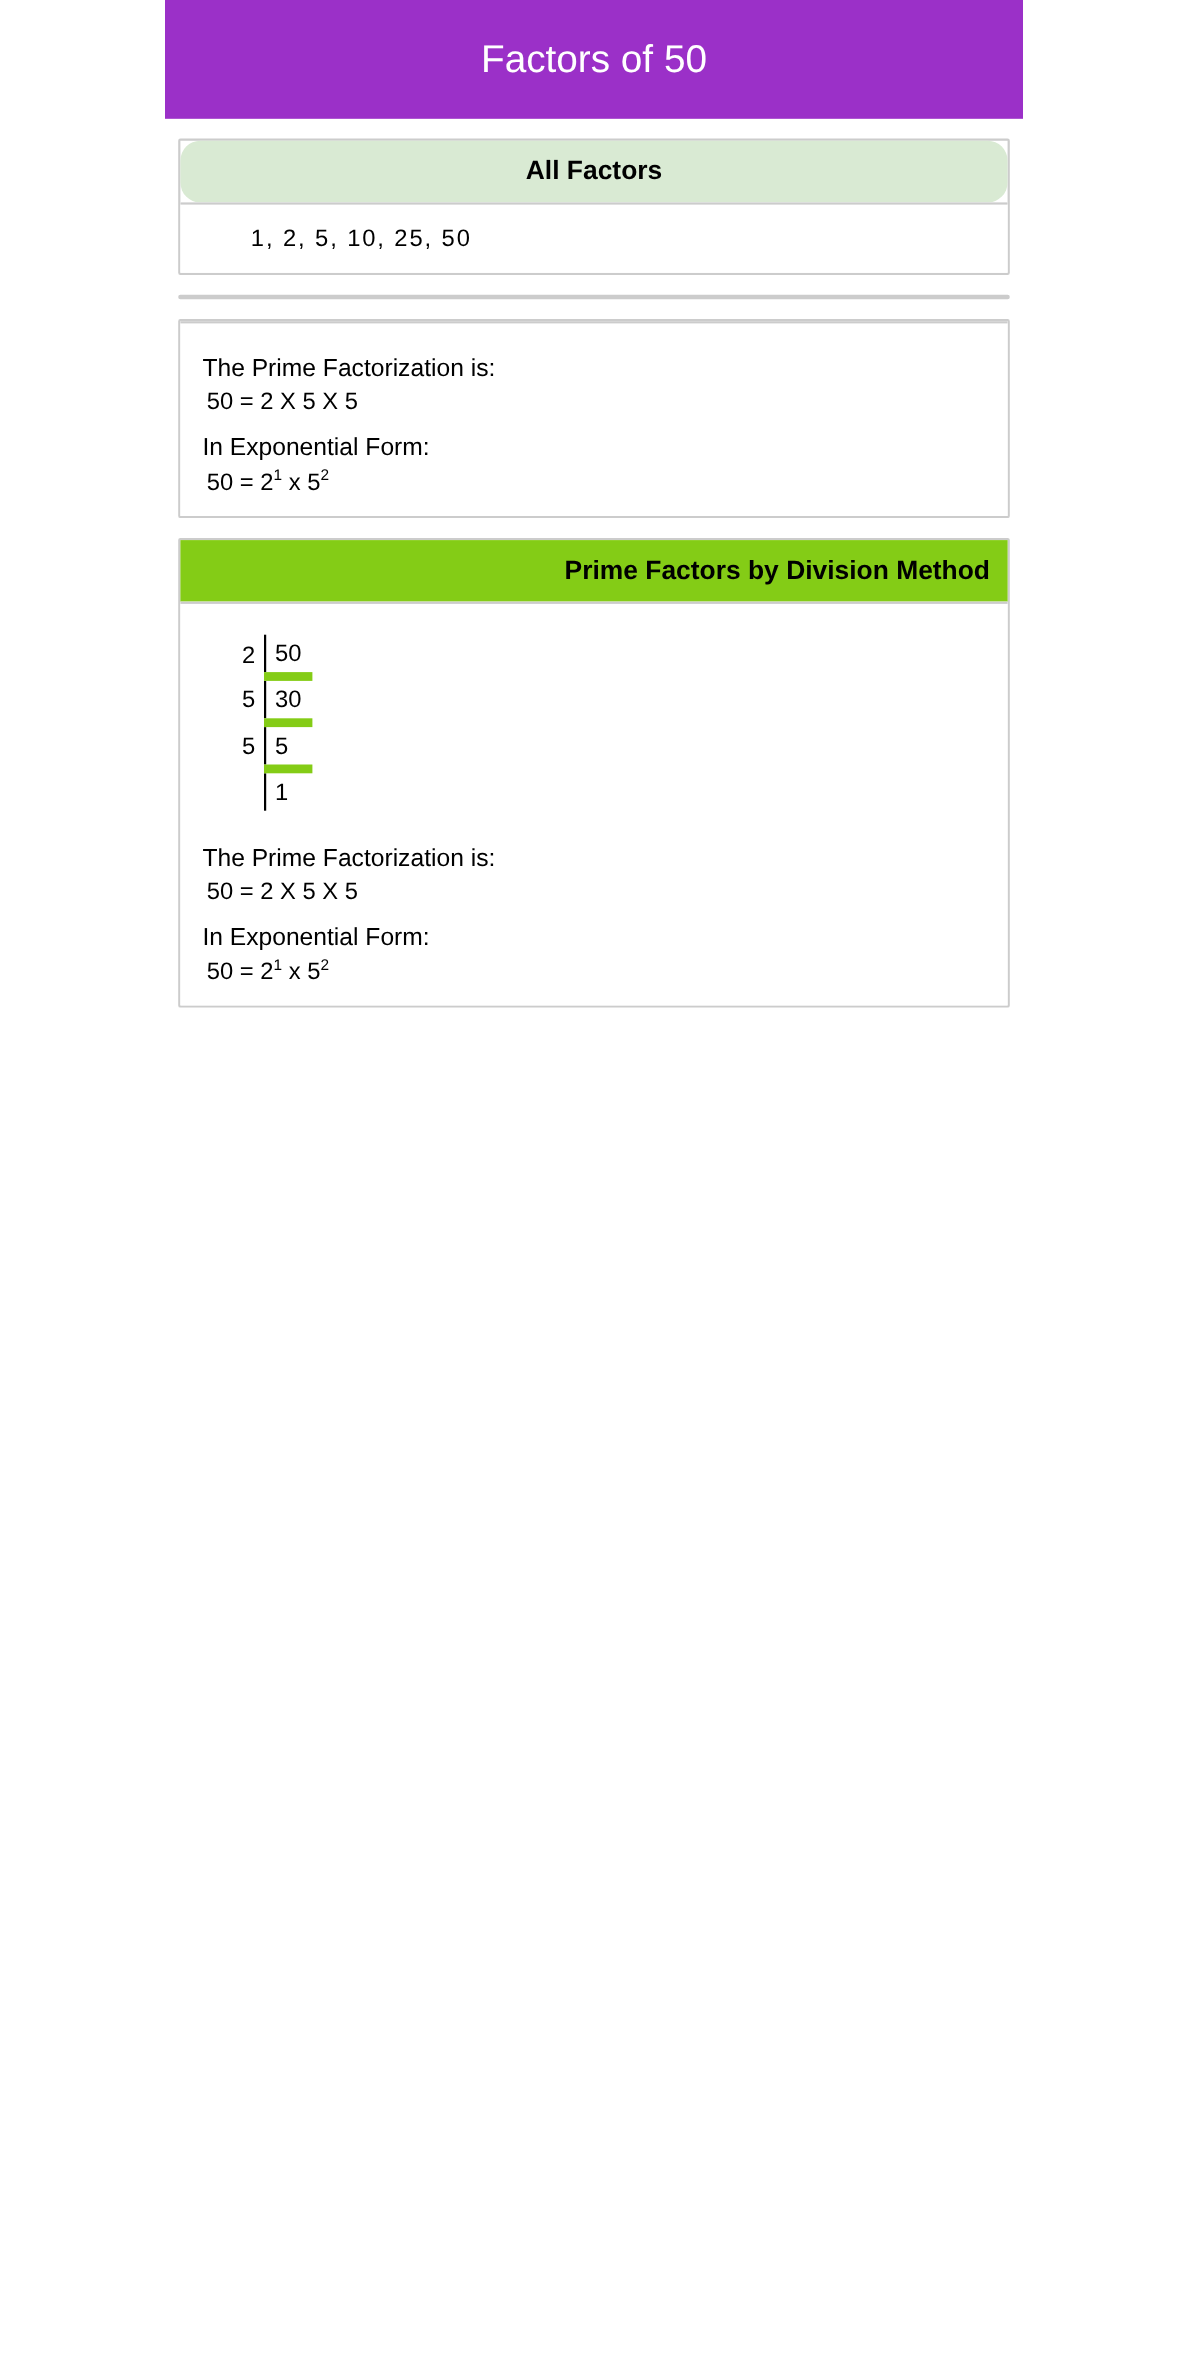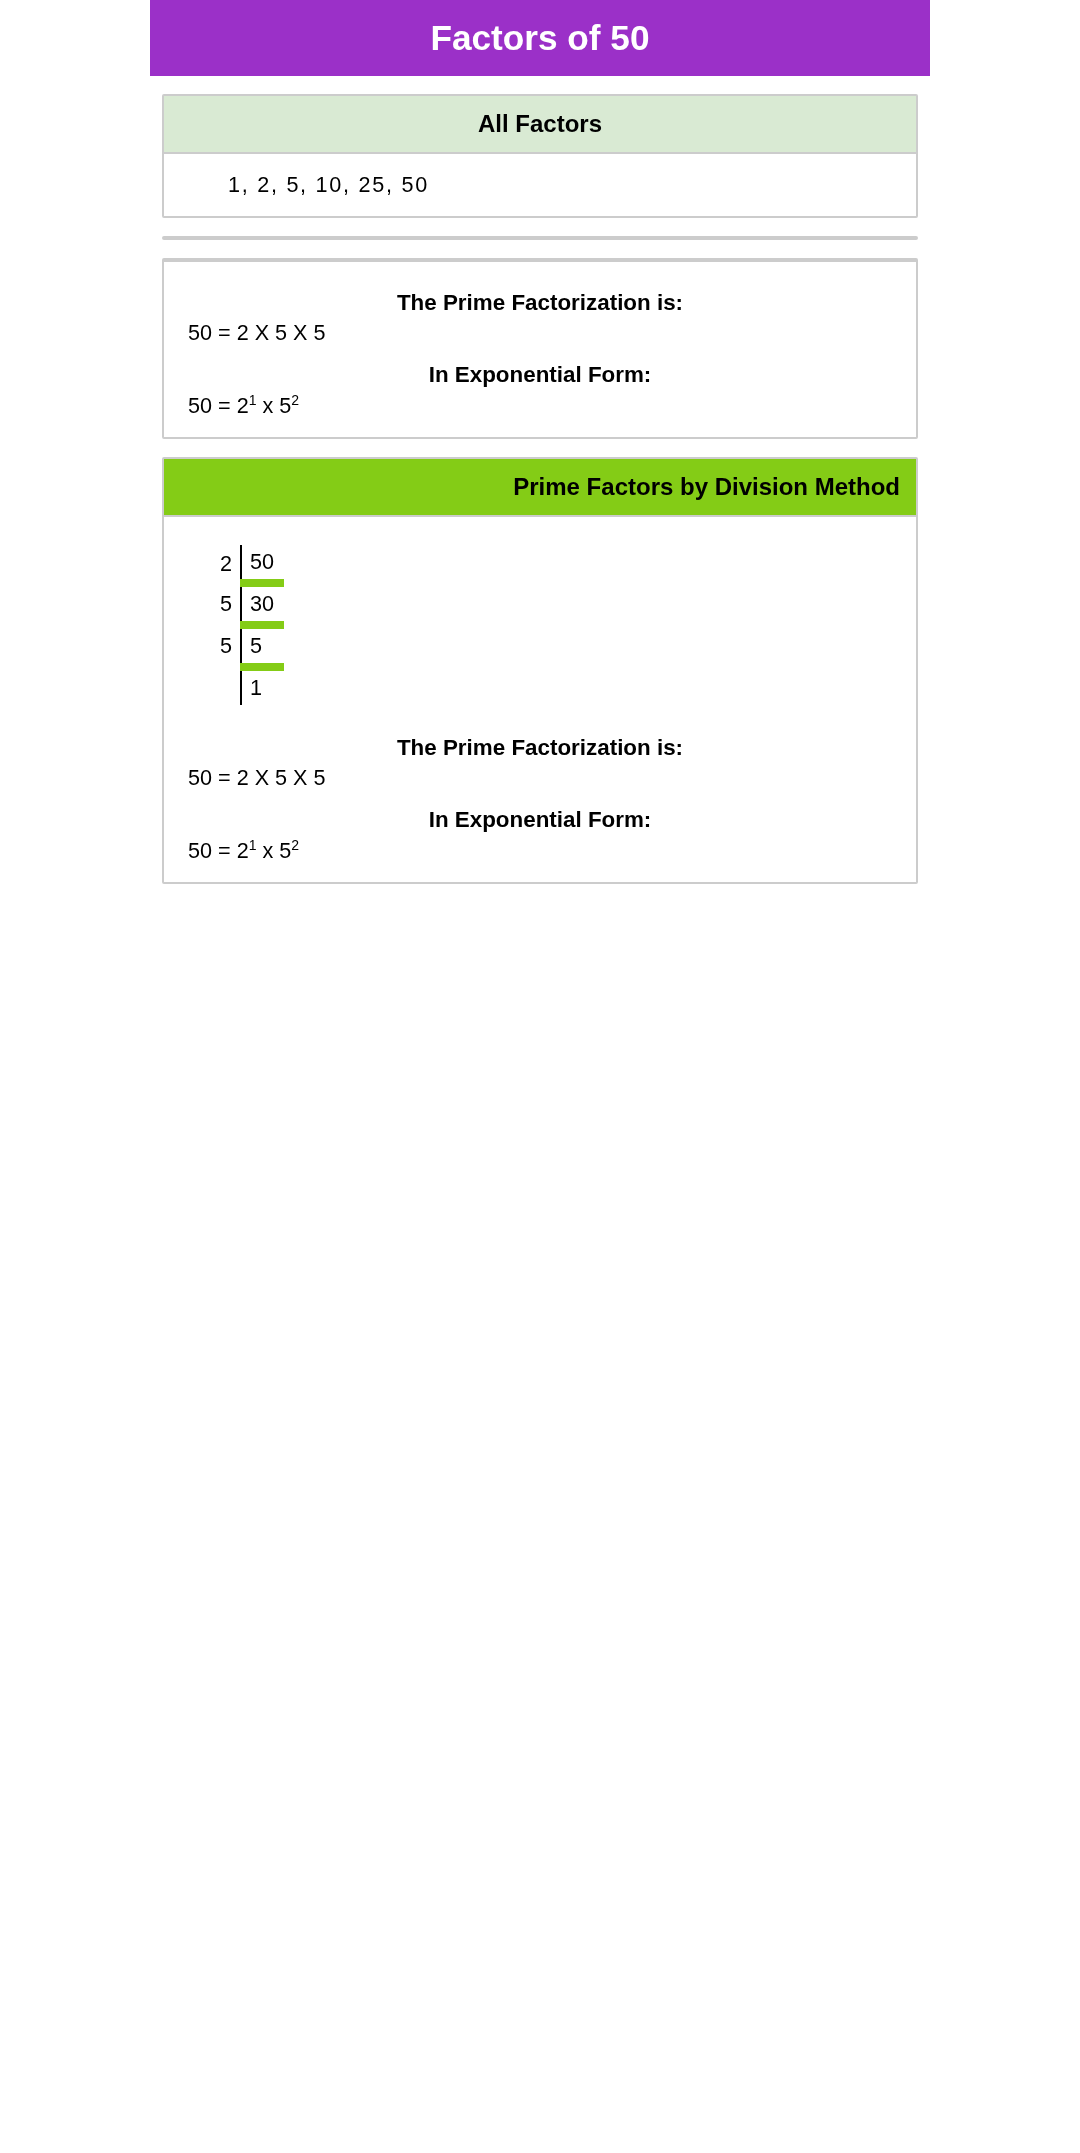--- a/index.html
+++ b/index.html
@@ -14,39 +14,40 @@
       width: 100%;
       max-width: 780px;
       margin: 0 auto;
     }
 
     .page-title {
       background-color: #9b30c8;
       color: #ffffff;
       text-align: center;
       font-size: 2.2rem;
-      padding: 18px 16px;
-      font-weight: bold;
+      padding: 34px 16px;
+      font-weight: normal;
     }
 
     .section-wrapper {
       border: 2px solid #cccccc;
       margin: 18px 12px;
       border-radius: 2px;
     }
 
     .section-header {
       text-align: center;
       font-size: 1.5rem;
       font-weight: bold;
       padding: 14px 16px;
     }
 
     .section-header.green {
       background-color: #d9ead3;
+      border-radius: 18px;
     }
 
     .section-header.yellow-light {
       background-color: #fef9d9;
     }
 
     .section-header.yellow-medium {
       background-color: #ffe89e;
     }
 
@@ -65,26 +66,25 @@
     .all-factors-list {
       letter-spacing: 0.08em;
       margin-left: 44px;
     }
 
     .pair-factors-list {
       line-height: 2.2;
     }
 
     .prime-fact-body .label {
-      font-weight: bold;
+      font-weight: normal;
       font-size: 1.4rem;
       margin-top: 10px;
       margin-bottom: 4px;
       display: block;
-      text-align: center;
     }
 
     .prime-fact-body .equation {
       margin-left: 4px;
       font-size: 1.35rem;
     }
 
     sup {
       font-size: 0.65em;
       vertical-align: super;

